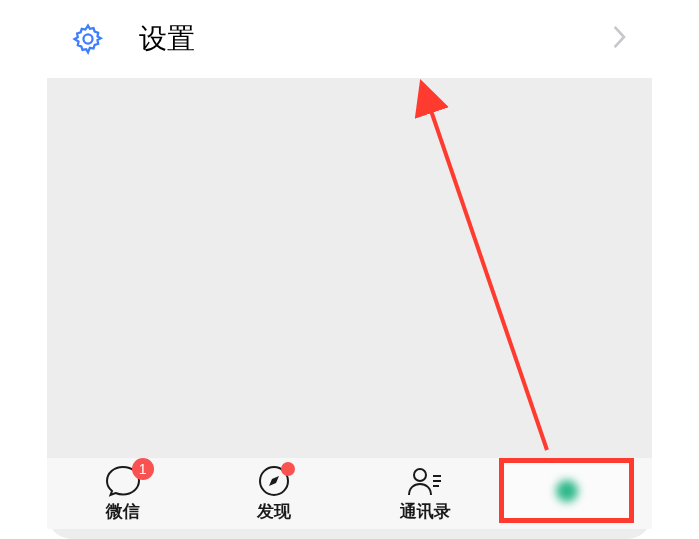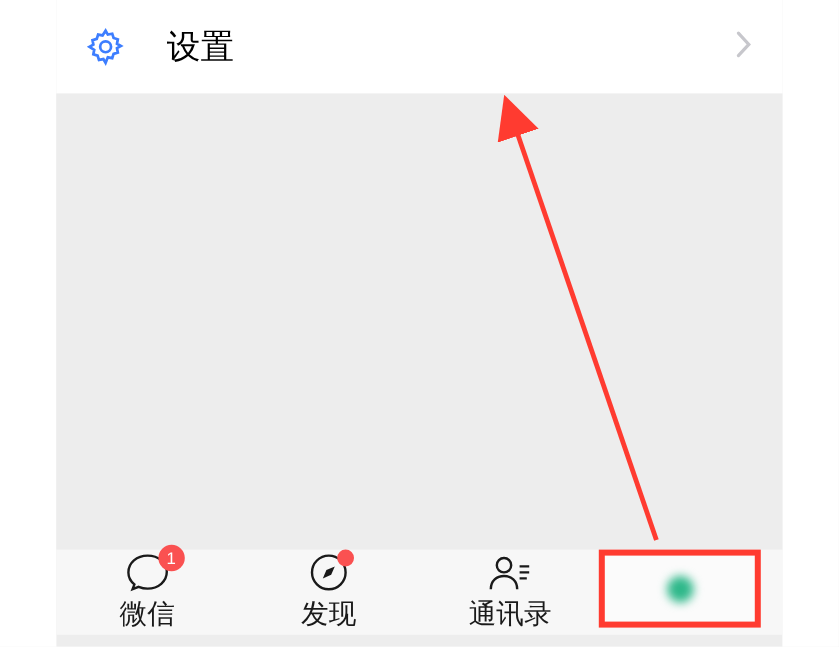--- a/index.html
+++ b/index.html
@@ -15,20 +15,21 @@
       position: relative;
       overflow: hidden;
     }
     .container {
       position: absolute;
       left: 47px;
       top: 0;
       width: 605px;
       height: 539px;
       background: #ededed;
+      border-radius: 25px;
     }
     .settings-row {
       background: #ffffff;
       height: 78px;
       width: 100%;
       display: flex;
       align-items: center;
       padding: 0 24px;
       cursor: pointer;
     }
@@ -76,23 +77,24 @@
       height: 100%;
     }
     .tab-icon {
       height: 34px;
       display: flex;
       align-items: center;
       justify-content: center;
       position: relative;
     }
     .tab-label {
-      font-size: 23px;
+      font-size: 17px;
       color: #1a1a1a;
       margin-top: 2px;
+      font-weight: bold;
     }
     .badge {
       position: absolute;
       top: -6px;
       right: -12px;
       background: #fa5151;
       color: #ffffff;
       border-radius: 11px;
       min-width: 22px;
       height: 22px;

